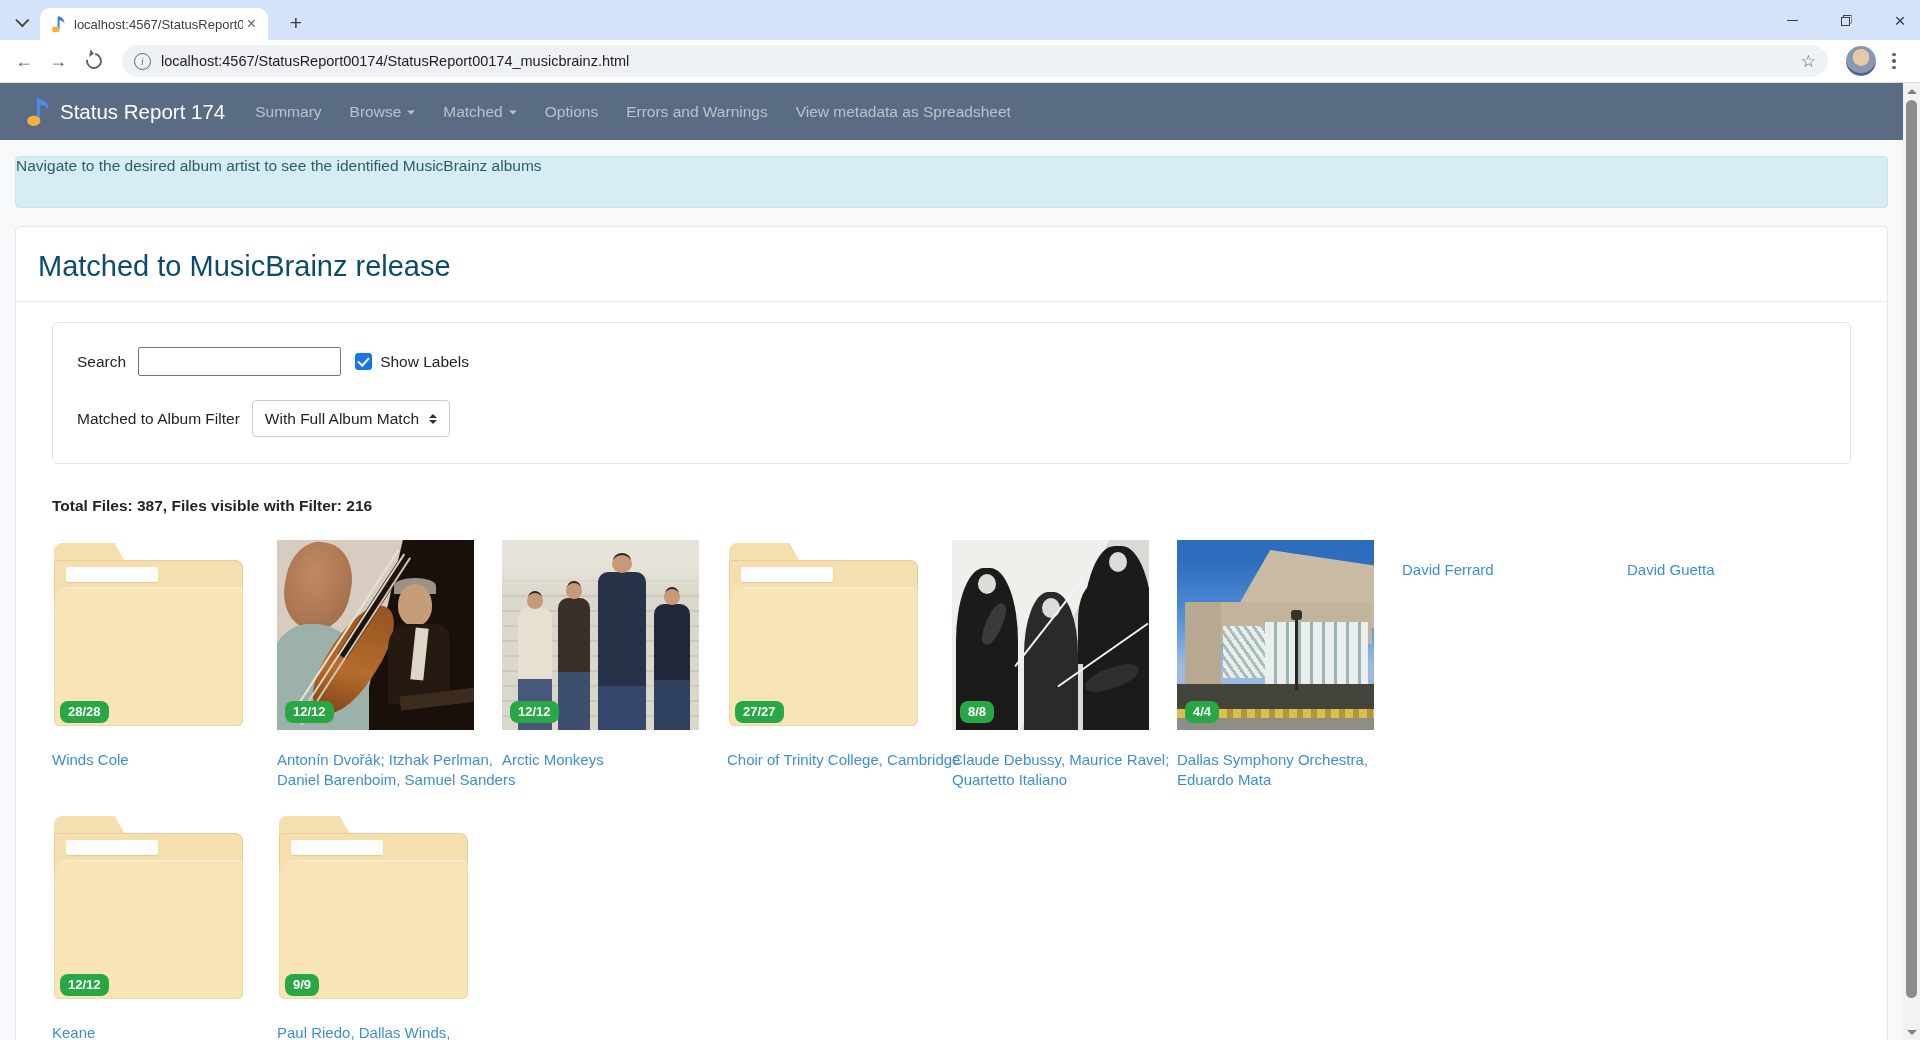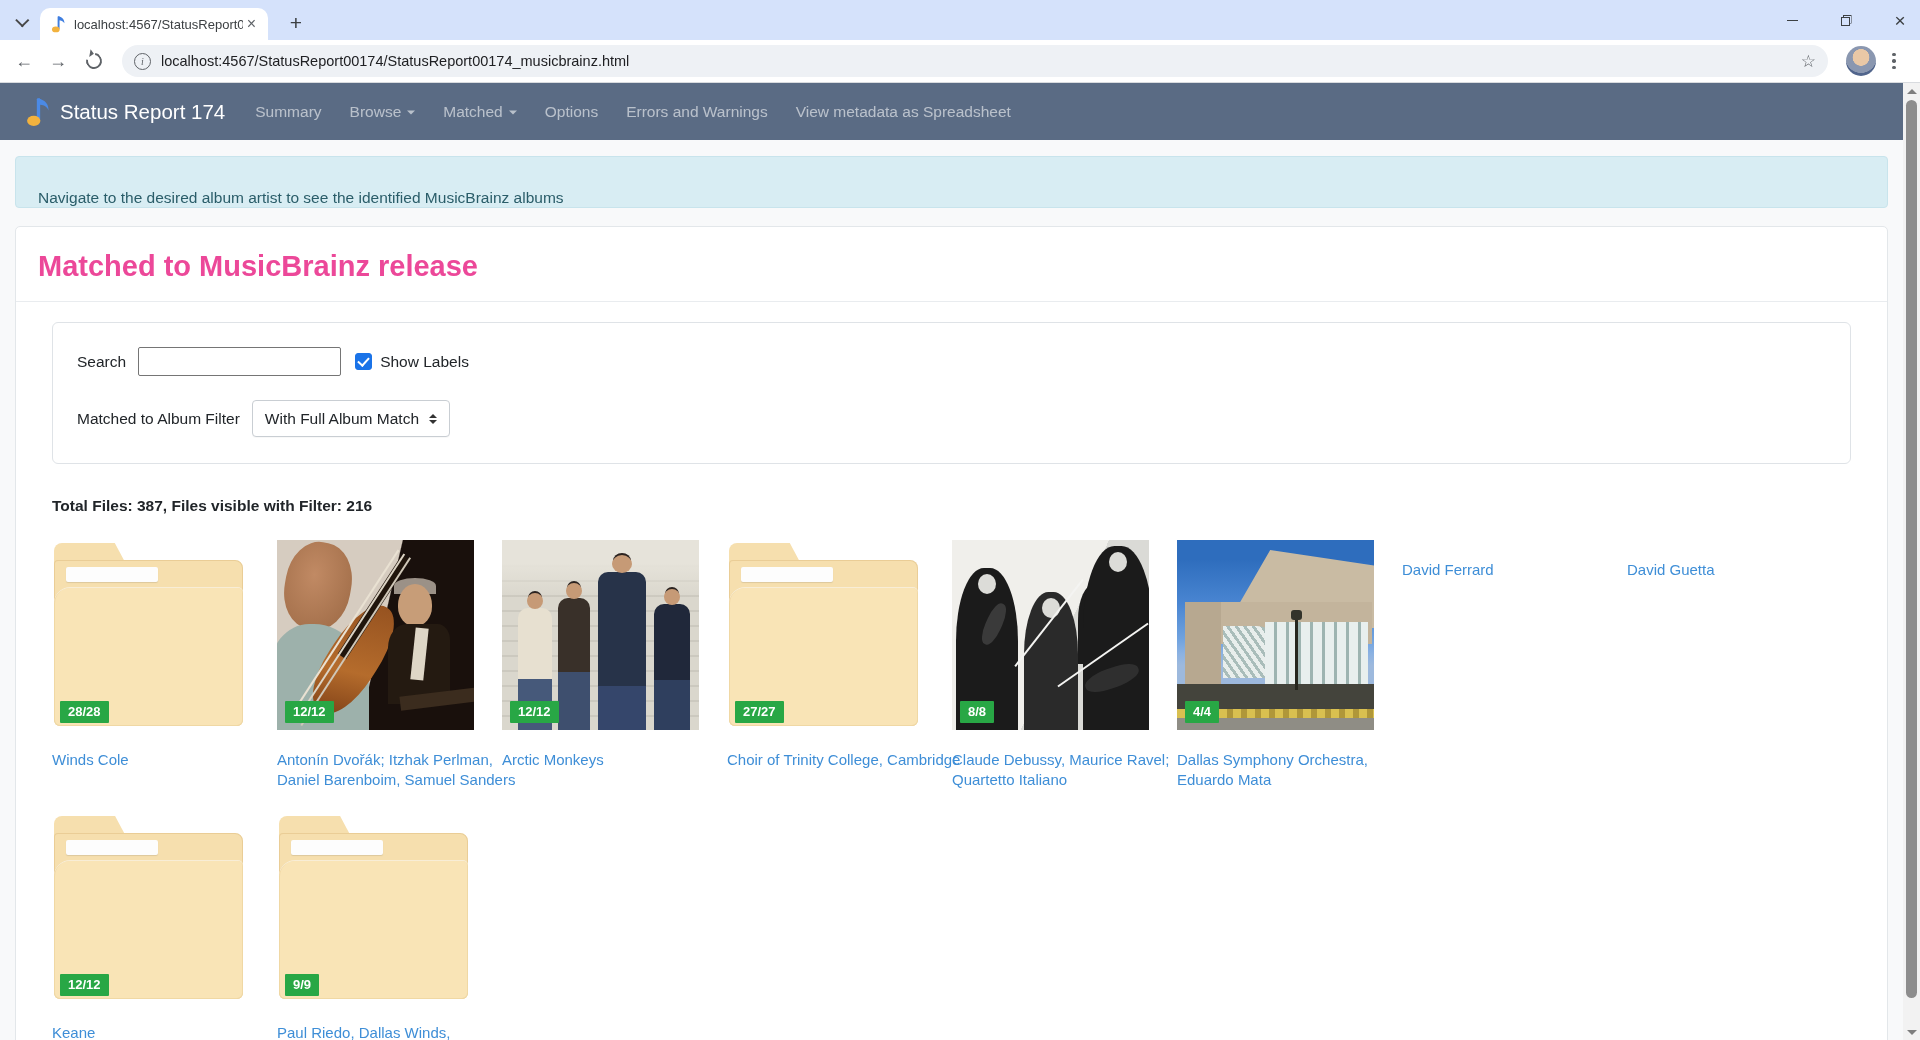--- a/index.html
+++ b/index.html
@@ -39,23 +39,23 @@
   .menu-dots i{width:3.4px;height:3.4px;border-radius:50%;background:#5f6368;}
   
   .site{position:absolute;top:83px;left:0;width:1903px;height:957px;background:#f8f9fa;overflow:hidden;}
   .navbar{height:57px;background:#5a6b84;display:flex;align-items:center;padding:0 24px;}
   .brand{display:flex;align-items:center;gap:9px;margin-right:16px;cursor:pointer;}
   .brand-title{color:#ffffff;font-size:20.5px;}
   .nav-links{display:flex;align-items:center;}
   .nav-link{color:rgba(255,255,255,0.58);font-size:15.5px;padding:0 14px;cursor:pointer;display:flex;align-items:center;}
   .caret-down{display:inline-block;margin-left:6px;border:4.5px solid transparent;border-top-color:rgba(255,255,255,0.58);transform:translateY(2.5px);}
   .alert{margin:16px 15px 0 15px;height:50px;background:#d8edf3;border:1px solid #c8e4ec;border-radius:4px;
-         display:flex;align-items:flex-end;padding-left:22px;color:#2a5d69;font-size:15.5px;}
+         display:flex;align-items:flex-start;color:#2a5d69;font-size:15.5px;}
   .card{margin:18px 15px 0 15px;background:#ffffff;border:1px solid #e3e7ea;border-radius:5px;height:830px;box-sizing:border-box;}
-  .page-h2{font-size:29px;color:#ec4899;margin:0;padding:23px 22px 18px 22px;font-weight:bold;}
+  .page-h2{font-size:29px;color:#0c4a6e;margin:0;padding:23px 22px 18px 22px;font-weight:normal;}
   .card hr{border:none;border-top:1px solid #e9ecef;margin:0;}
   .filter-panel{margin:20px 36px 0 36px;border:1px solid #dfe3e7;border-radius:6px;padding:24px 24px 26px 24px;}
   .f-row{display:flex;align-items:center;}
   .f-row + .f-row{margin-top:24px;}
   .f-label{font-size:15.5px;color:#212529;margin-right:12px;}
   .search-input{width:185px;height:27px;border:1px solid #757575;border-radius:2px;font-size:15px;padding:0 8px;outline:none;
                 font-family:"Liberation Sans",sans-serif;}
   .cbx{width:17px;height:17px;border-radius:3px;margin-left:14px;border:1.5px solid #5f6368;background:#fff;position:relative;cursor:pointer;box-sizing:border-box;}
   .cbx.checked{background:#1a73e8;border-color:#1a73e8;}
   .cbx.checked::after{content:"";position:absolute;left:4.3px;top:1.4px;width:5px;height:9px;border:2.2px solid #fff;border-top:none;border-left:none;transform:rotate(42deg);}
@@ -64,21 +64,21 @@
              padding:0 12px;font-size:15.5px;color:#212529;cursor:pointer;box-shadow:0 1px 1px rgba(0,0,0,.03);}
   .updown{display:inline-flex;flex-direction:column;margin-left:10px;gap:2px;}
   .updown i{display:block;border:4px solid transparent;}
   .updown .u{border-bottom-color:#333;border-top-width:0;}
   .updown .d{border-top-color:#333;border-bottom-width:0;}
   .totals{margin:33px 36px 0 36px;font-size:15.5px;font-weight:bold;color:#212529;}
   .grid{margin:25px 36px 0 36px;display:grid;grid-template-columns:repeat(8,197px);column-gap:28px;row-gap:22px;}
   .tile{width:197px;cursor:pointer;}
   .thumb{position:relative;width:197px;height:190px;}
   .badge{position:absolute;left:8px;bottom:7px;background:#28a745;color:#fff;font-size:13px;font-weight:bold;
-         padding:3px 8px 4px 8px;border-radius:1px;z-index:5;}
+         padding:3px 8px 4px 8px;border-radius:8px;z-index:5;}
   .name{margin-top:20px;font-size:15px;line-height:1.35;color:#3e8ed7;width:240px;white-space:pre-line;}
   .scene{display:none;position:absolute;inset:0;overflow:hidden;}
   .thumb.folder .scene-folder{display:block;}
   .thumb.art-dvorak .scene-dvorak{display:block;}
   .thumb.art-arctic .scene-arctic{display:block;}
   .thumb.art-quartet .scene-quartet{display:block;}
   .thumb.art-meyerson .scene-meyerson{display:block;}
   
   .f-tab{position:absolute;top:3px;left:2px;width:80px;height:36px;background:#f6dfae;border-radius:8px 6px 0 0;
          clip-path:polygon(0 0,76% 0,100% 100%,0 100%);}

